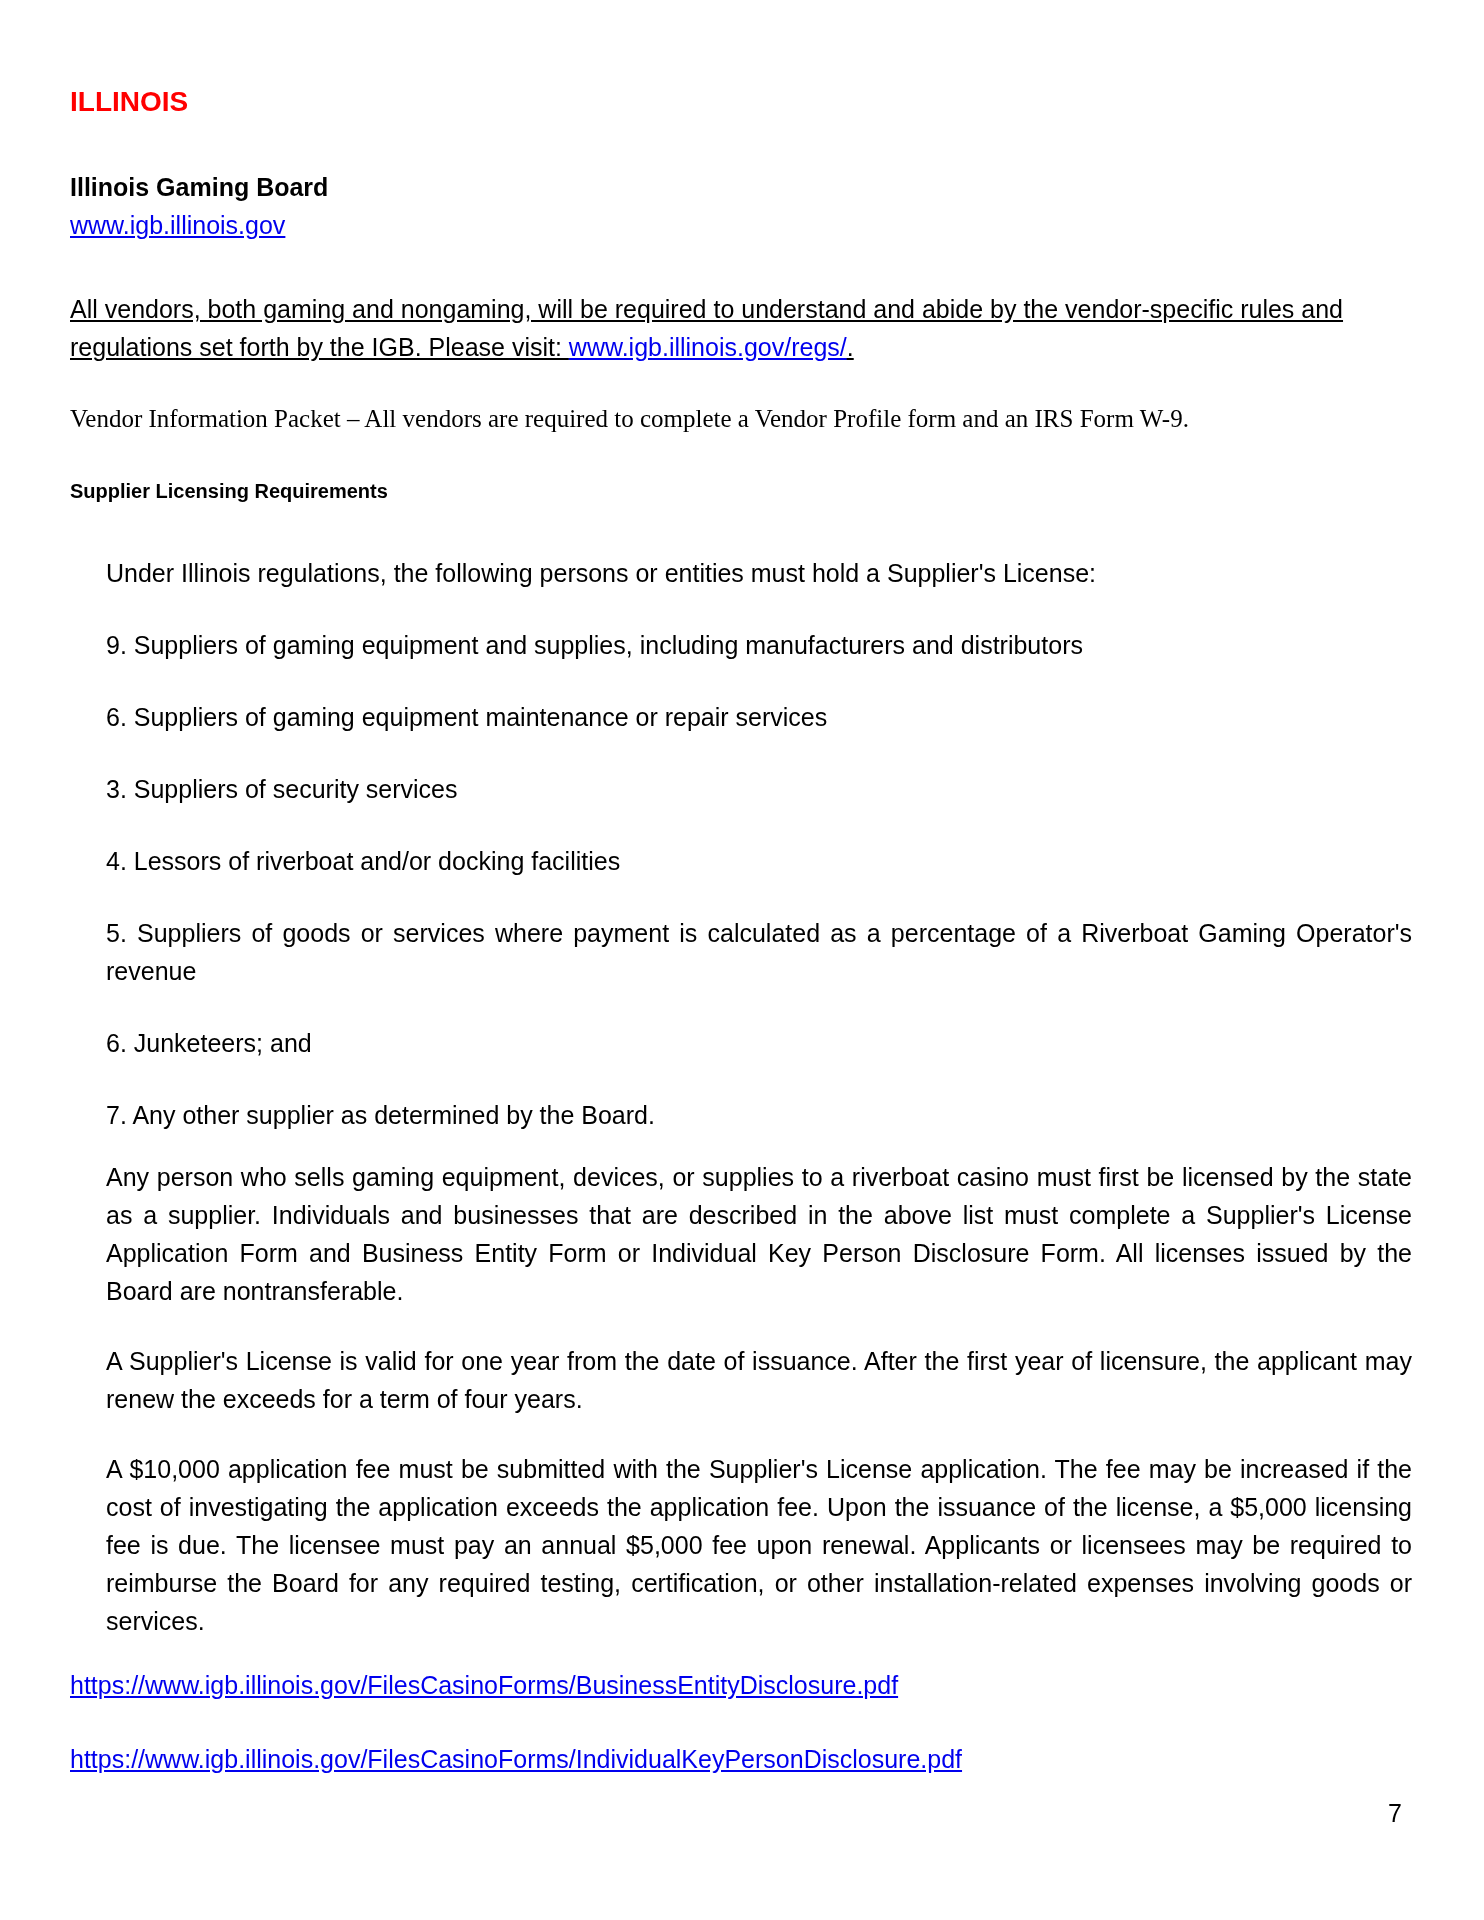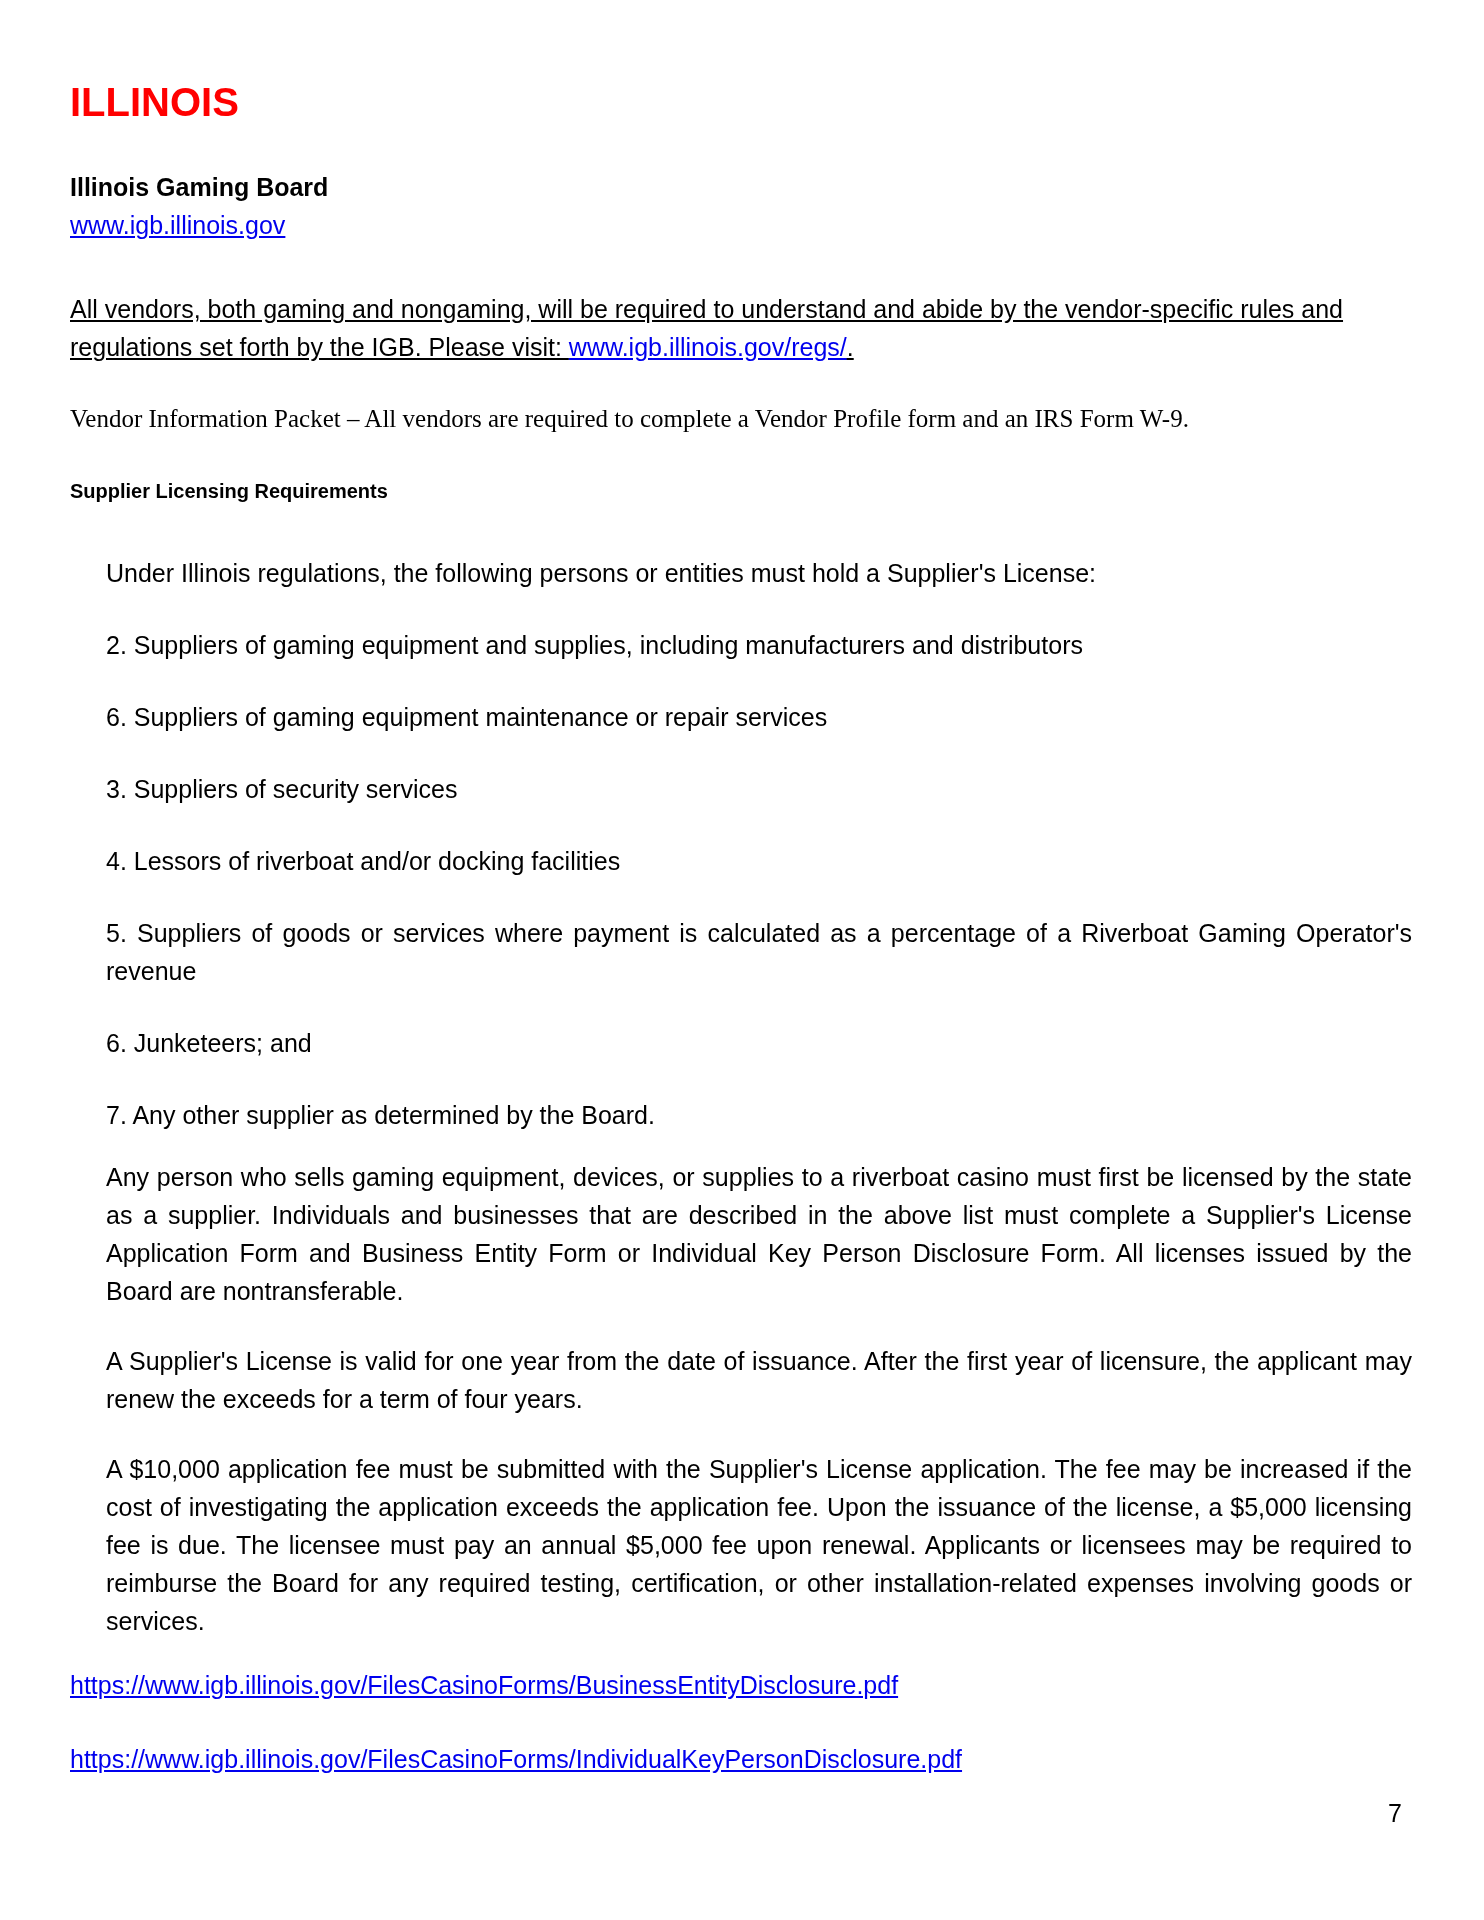--- a/index.html
+++ b/index.html
@@ -16,21 +16,21 @@
     background:var(--page_bg);
     margin:0 auto;
     padding:86px 72px 0 70px;
     font-family:"Liberation Sans", sans-serif;
     font-size:25px;
     line-height:38px;
     color:var(--text_black);
     overflow:hidden;
   }
   .doc-title{
-    font-size:40px;
+    font-size:28px;
     line-height:32px;
     font-weight:bold;
     color:var(--heading_red);
     margin-bottom:50px;
   }
   .agency{margin-bottom:46px;}
   .agency-name{font-weight:bold;}
   a.link{
     color:var(--link_blue);
     text-decoration:underline;
@@ -75,21 +75,21 @@
   </div>
 
   <p class="p-vendors"><span>All vendors, both gaming and nongaming, will be required to understand and abide by the vendor-specific rules and regulations set forth by the IGB. Please visit: </span><a class="link">www.igb.illinois.gov/regs/</a><span>.</span></p>
 
   <p class="p-packet">Vendor Information Packet – All vendors are required to complete a Vendor Profile form and an IRS Form W-9.</p>
 
   <div class="section-heading">Supplier Licensing Requirements</div>
 
   <p class="indent s-intro">Under Illinois regulations, the following persons or entities must hold a Supplier's License:</p>
 
-  <p class="indent list-item">2. Suppliers of gaming equipment and supplies, including manufacturers and distributors</p>
+  <p class="indent list-item">9. Suppliers of gaming equipment and supplies, including manufacturers and distributors</p>
 
   <p class="indent list-item">6. Suppliers of gaming equipment maintenance or repair services</p>
 
   <p class="indent list-item">3. Suppliers of security services</p>
 
   <p class="indent list-item">4. Lessors of riverboat and/or docking facilities</p>
 
   <p class="indent list-item two-line">5. Suppliers of goods or services where payment is calculated as a percentage of a Riverboat Gaming Operator's revenue</p>
 
   <p class="indent list-item">6. Junketeers; and</p>

